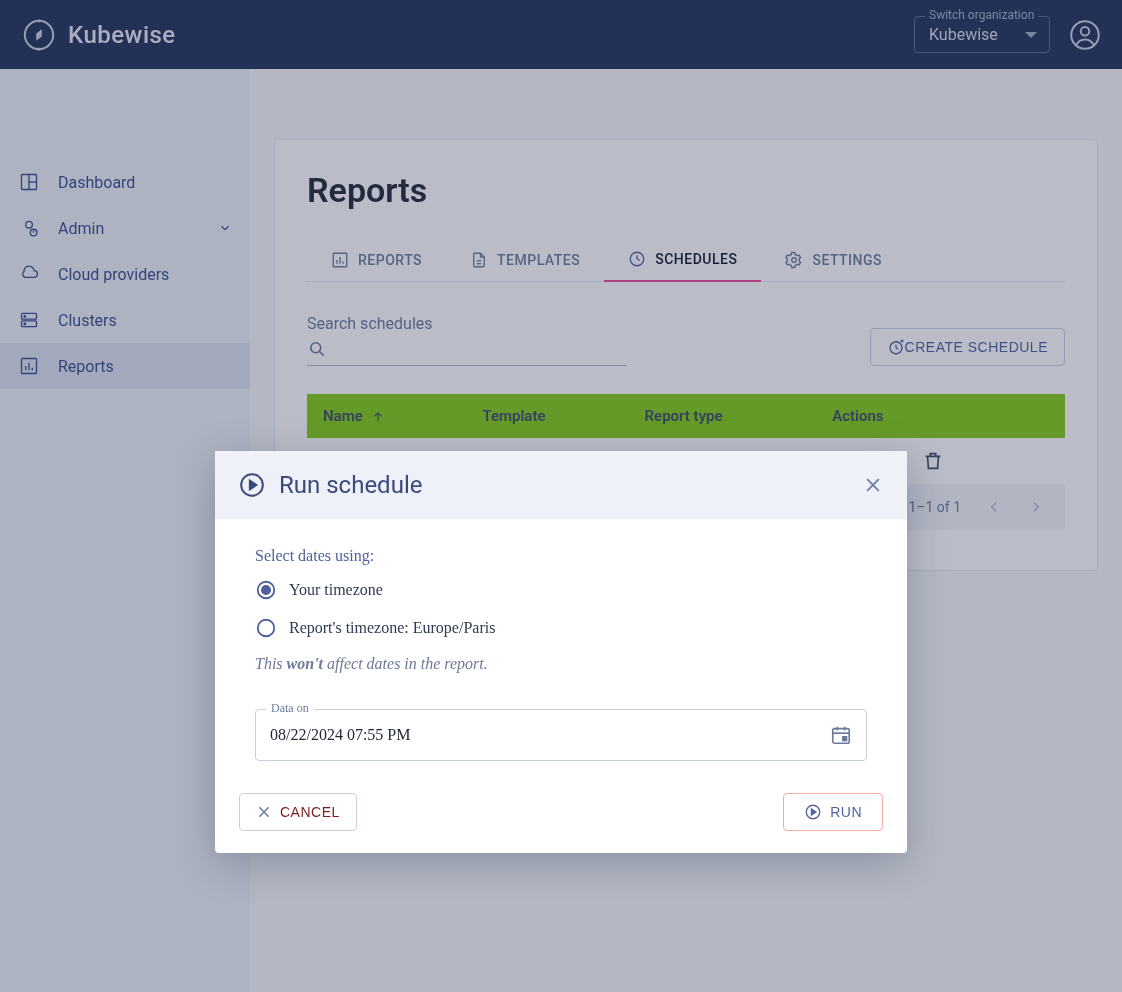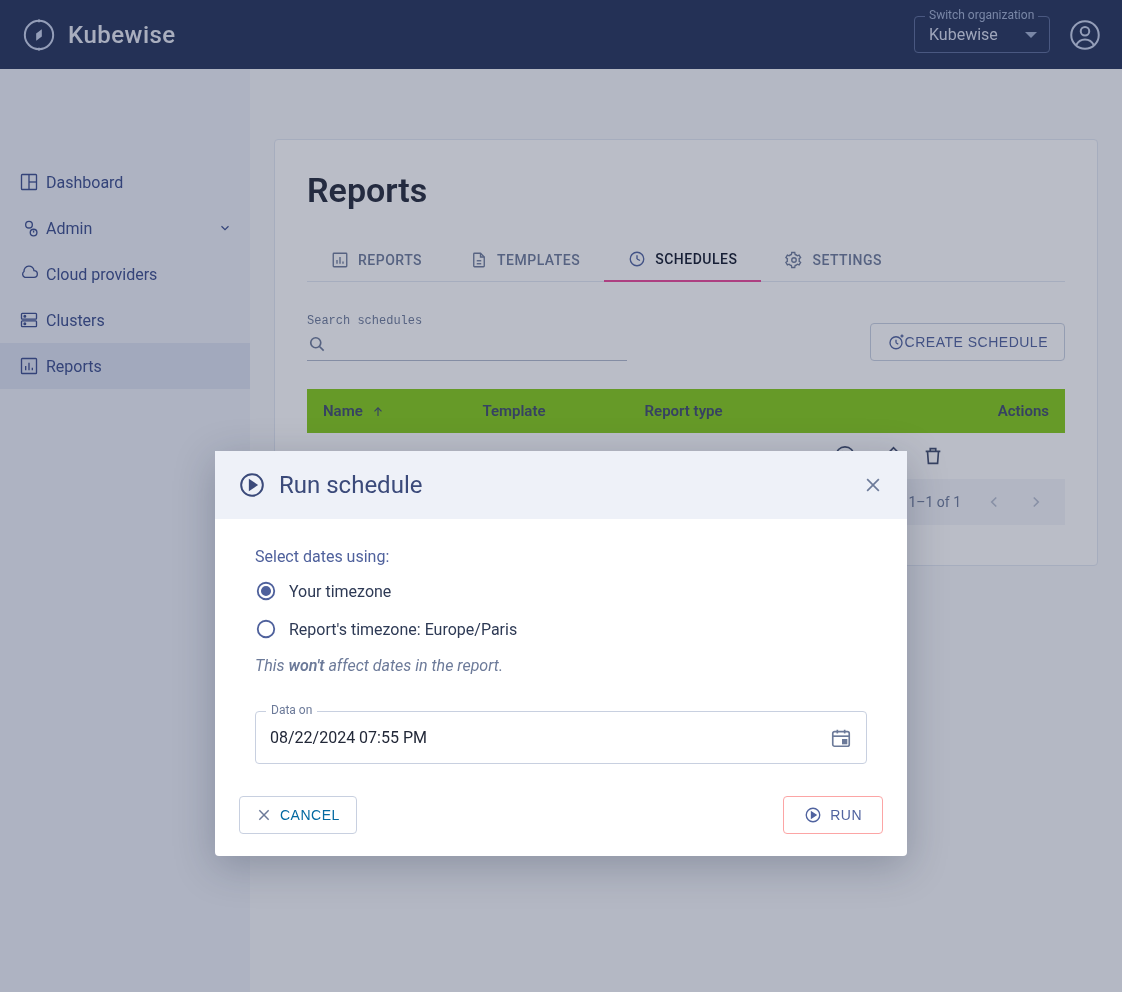--- a/index.html
+++ b/index.html
@@ -24,21 +24,21 @@
   .org-select legend { font-size: 12px; color: #9FAECF; position: absolute; top: -9px; left: 10px; background: var(--primary-dark); padding: 0 4px; }
   .org-select .value { font-size: 16px; color: #D6DCED; }
   .org-select .tri { position: absolute; right: 12px; top: 50%; transform: translateY(-50%); }
   .avatar svg { display: block; }
   
   .sidebar {
     position: absolute; top: 69px; left: 0; bottom: 0; width: 250px;
     background: #EDF1F8; padding-top: 90px;
   }
   .side-item {
-    display: flex; align-items: center; gap: 6px;
+    display: flex; align-items: center; gap: 18px;
     padding: 13px 18px; font-size: 16px; color: var(--primary);
     cursor: pointer;
   }
   .side-item.active { background: #DCE2F0; }
   .side-item .icon { width: 22px; display: flex; justify-content: center; }
   .side-item .chev { margin-left: auto; }
   
   .main {
     position: absolute; top: 69px; left: 250px; right: 0; bottom: 0;
     padding: 70px 24px 0 24px;
@@ -49,34 +49,34 @@
   }
   .page-title { font-size: 34px; font-weight: 600; color: #222838; margin-bottom: 28px; }
   .tabs { display: flex; border-bottom: 1px solid #E2E7F2; gap: 0; }
   .tab {
     display: flex; align-items: center; gap: 9px;
     padding: 12px 24px; font-size: 14px; font-weight: 500; letter-spacing: .5px;
     color: var(--text-muted); cursor: pointer;
   }
   .tab.active { color: #0f172a; border-bottom: 2px solid #ec4899; margin-bottom: -1px; }
   .filter-bar { display: flex; align-items: flex-end; margin-top: 32px; }
-  .search-wrap label { font-size: 12px; color: var(--text-muted); display: block; margin-bottom: 6px; font-family: Liberation Mono, monospace; }
+  .search-wrap label { font-size: 16px; color: var(--text-muted); display: block; margin-bottom: 6px; }
   .search-wrap .input-row { display: flex; align-items: center; border-bottom: 1px solid #B0B8CC; width: 320px; padding-bottom: 6px; gap: 10px; }
   .btn-outline {
     margin-left: auto; display: inline-flex; align-items: center; 
     border: 1px solid var(--border); border-radius: 4px;
     padding: 9px 16px; font-size: 14px; font-weight: 500; letter-spacing: .5px;
     color: #4F619C; background: #fff; cursor: pointer;
   }
   
   table { width: 100%; border-collapse: collapse; margin-top: 28px; }
   thead tr { background: #84cc16; }
   th, td { text-align: left; font-size: 15px; padding: 13px 16px; color: #3D4A6B; }
   th { font-weight: 600; }
-  th.actions-h { text-align: right; }
+  th.actions-h { text-align: left; }
   td .icon-btn { display: inline-flex; padding: 2px; cursor: pointer; }
   td.actions-cell { display: flex; gap: 18px; justify-content: flex-start; padding: 10px 16px; }
   .pager { display: flex; align-items: center; gap: 24px; justify-content: flex-end; background: #F3F5FA; padding: 14px 20px; font-size: 14px; color: var(--text-muted); }
   .pager .nav-btn { cursor: pointer; opacity: .45; }
   
   .overlay {
     position: absolute; inset: 0;
     background: rgba(40,50,80,.32);
     display: flex; align-items: flex-start; justify-content: center;
   }
@@ -84,36 +84,36 @@
     margin-top: 451px; width: 692px;
     background: #FFFFFF; border-radius: 4px;
     box-shadow: 0 10px 40px rgba(20,30,60,.25);
   }
   .modal-head {
     background: #EEF1F8; padding: 20px 24px;
     display: flex; align-items: center; gap: 14px;
   }
   .modal-title { font-size: 24px; color: #3B4A7A; font-weight: 400; }
   .modal-close { margin-left: auto; cursor: pointer; }
-  .modal-body { padding: 28px 40px 10px 40px; }
+  .modal-body { padding: 28px 40px 10px 40px; font-family: Liberation Serif, serif; }
   .radio-label { font-size: 16px; color: #4F619C; margin-bottom: 14px; }
   .radio-row { display: flex; align-items: center; gap: 12px; margin-bottom: 16px; font-size: 16px; color: #2E3A55; cursor: pointer; }
   .note { font-size: 16px; color: var(--text-muted); font-style: italic; margin-top: 6px; }
   .note b { font-weight: 600; font-style: italic; }
   .date-field { position: relative; border: 1px solid var(--border); border-radius: 4px; margin-top: 36px; padding: 16px 14px; }
   .date-field legend { position: absolute; top: -9px; left: 10px; background: #fff; padding: 0 5px; font-size: 12px; color: var(--text-muted); }
   .date-field .val { font-size: 16px; color: #222838; }
   .date-field .cal { position: absolute; right: 14px; top: 50%; transform: translateY(-50%); }
   .modal-actions { display: flex; padding: 22px 24px; gap: 14px; }
   .modal-actions .spacer { flex: 1; }
   .btn-ghost {
     display: inline-flex; align-items: center; gap: 8px;
     border: 1px solid var(--border); border-radius: 4px;
     padding: 9px 16px; font-size: 14px; font-weight: 500; letter-spacing: .5px;
-    color: #0369a1; background: #fff; cursor: pointer;
+    color: #7f1d1d; background: #fff; cursor: pointer;
   }
   .btn-primary-outline {
     display: inline-flex; align-items: center; gap: 8px;
     border: 1px solid #fca5a5; border-radius: 4px;
     padding: 9px 20px; font-size: 14px; font-weight: 500; letter-spacing: .5px;
     color: #50639F; background: #fff; cursor: pointer;
   }
   svg { display: block; }
 </style>
 </head>

